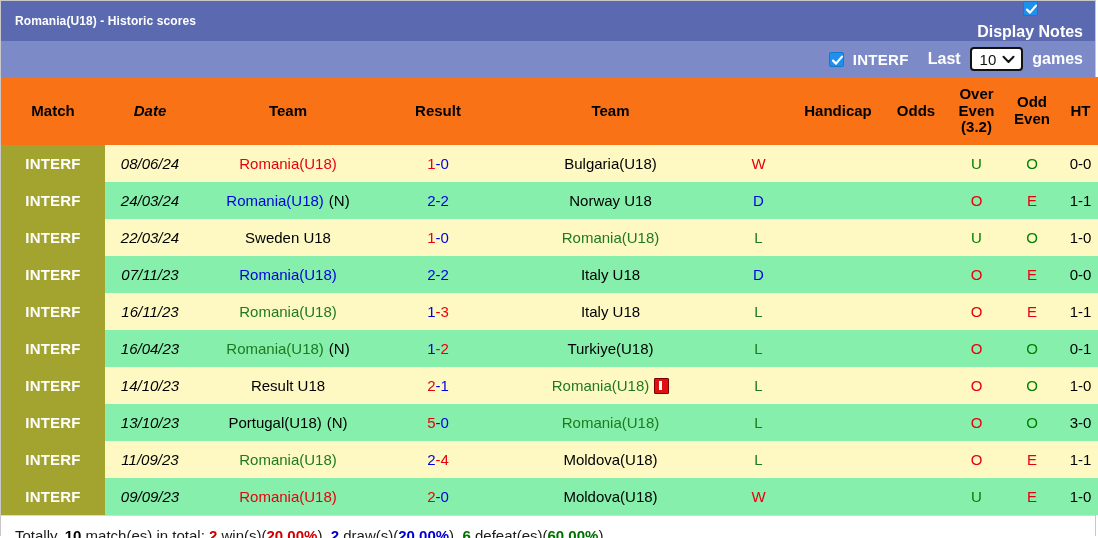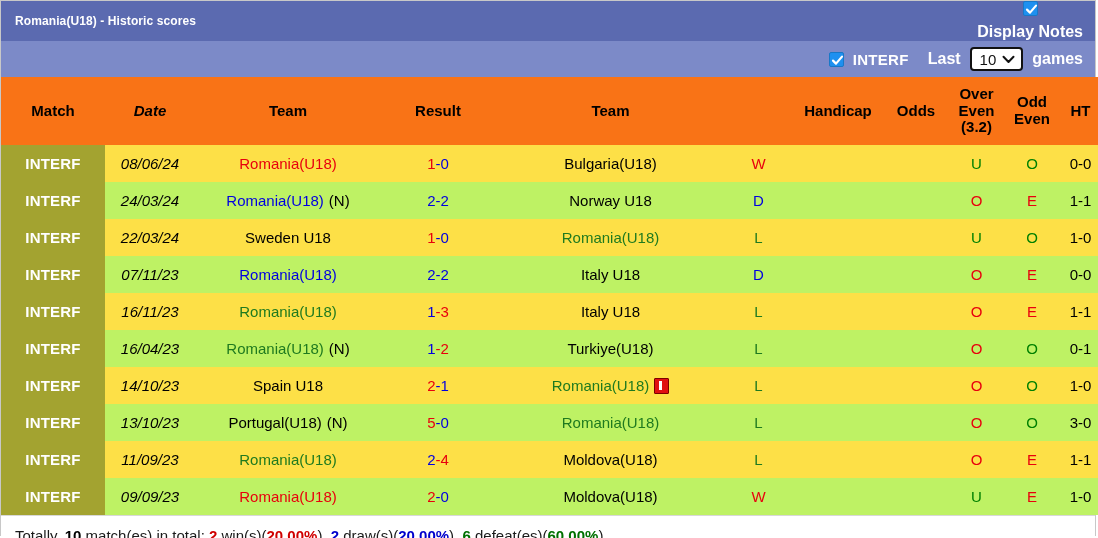--- a/index.html
+++ b/index.html
@@ -77,22 +77,22 @@
   thead tr{height:68px;}
   tbody td{
     font-size:15px;
     padding:3px 2px;
     text-align:center;
     vertical-align:middle;
     height:31px;
     border:none;
     white-space:nowrap;
   }
-  tbody tr.odd td{background:#fde047;}
-  tbody tr.even td{background:#bef264;}
+  tbody tr.odd td{background:#fef9c3;}
+  tbody tr.even td{background:#86efac;}
   tbody td.matchcell{
     background:#a3a330 !important;
     color:#ffffff;font-weight:bold;font-size:15px;
     letter-spacing:.2px;
   }
 
   
   .c-match{width:100px;}
   .c-date{width:86px;font-style:italic;}
   .c-home{width:182px;}
@@ -298,21 +298,21 @@
           <td class="c-hcap"></td>
           <td class="c-odds"></td>
           <td class="c-ou25 red">O</td>
           <td class="c-oe green">O</td>
           <td class="c-ht">0-1</td>
         </tr>
         <tr class="odd">
           <td class="c-match matchcell">INTERF</td>
           <td class="c-date">14/10/23</td>
           <td class="c-home"><span class="team">
-              <span class="neutral">Spain U18</span>
+              <span class="neutral">Result U18</span>
             </span></td>
           <td class="c-result"><span class="win">2</span><span class="draw">-</span><span class="draw">1</span></td>
           <td class="c-away"><span class="team">
               <span class="loss">Romania(U18)</span>
               <span class="redcard"></span>
             </span></td>
           <td class="c-wdl loss">L</td>
           <td class="c-hcap"></td>
           <td class="c-odds"></td>
           <td class="c-ou25 red">O</td>

